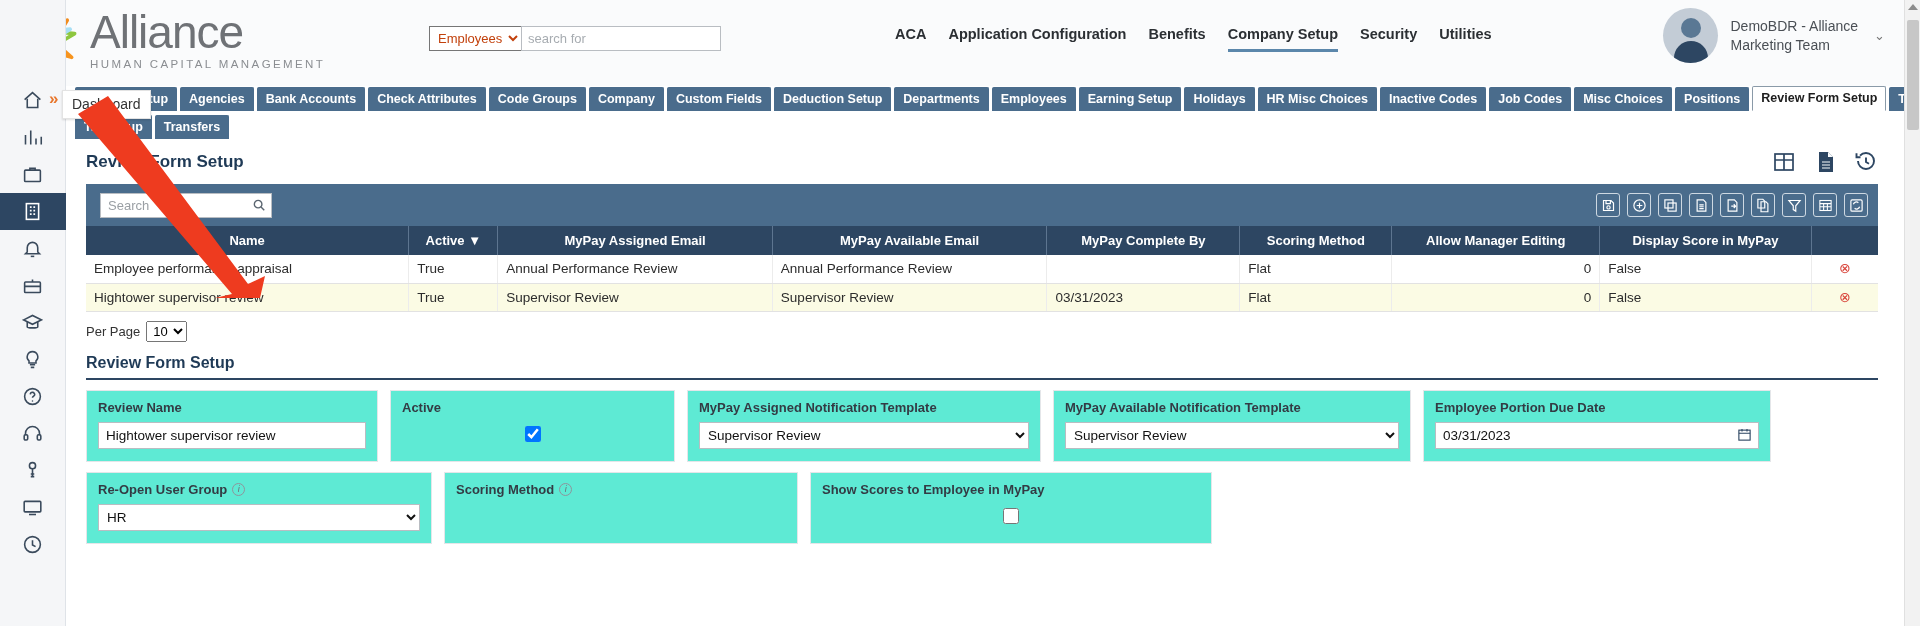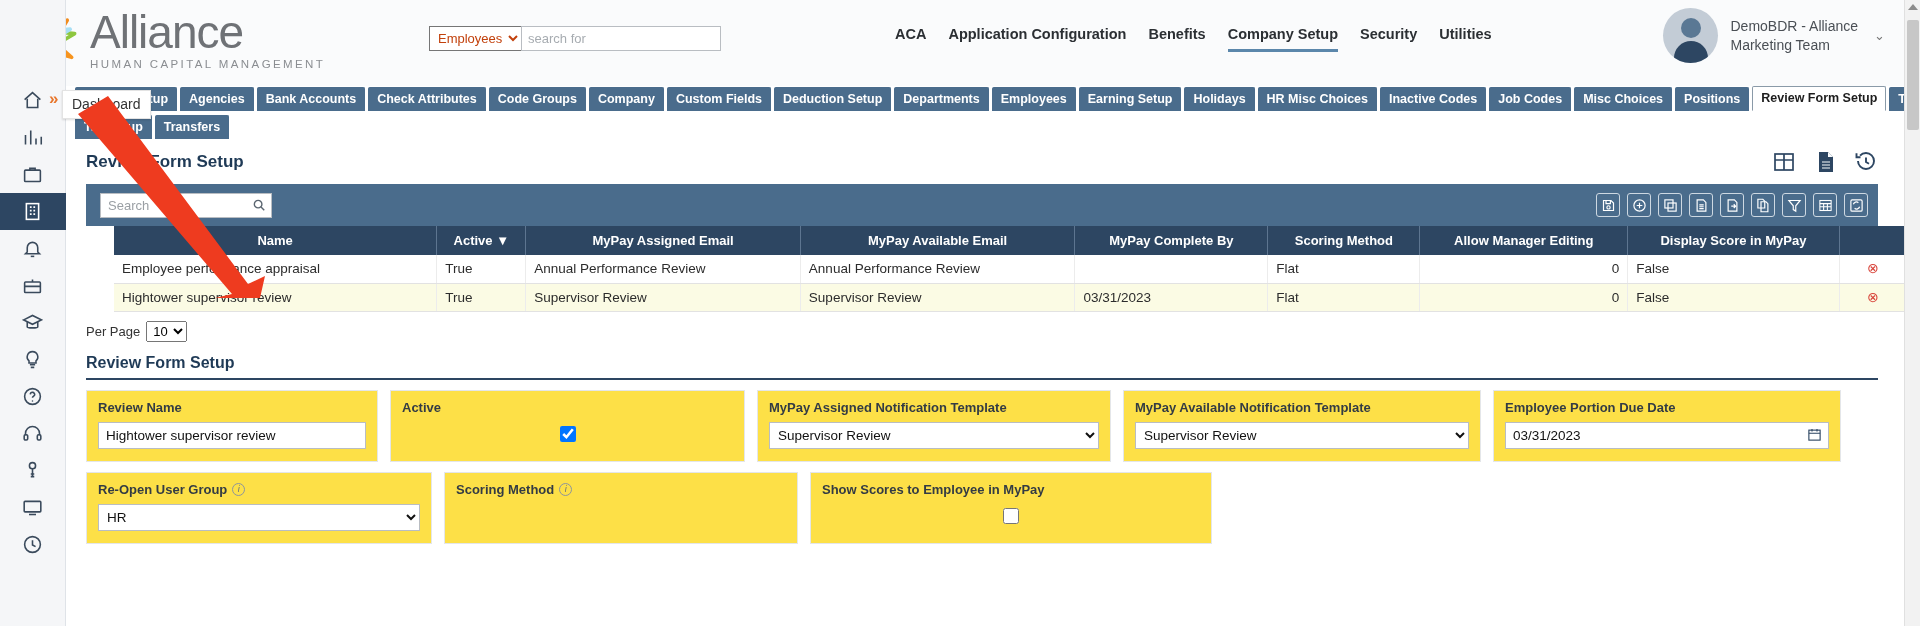--- a/index.html
+++ b/index.html
@@ -98,21 +98,21 @@
   }
   #grid-search input::placeholder{ color:#9a9fa4;}
   #grid-search .mag{ position:absolute; right:6px; top:5px; color:#5a6570;}
   #grid-tools{ display:flex; gap:7px; }
   .tool-btn{
     width:24px;height:24px;border:1px solid #cdd8e2;border-radius:3px;display:flex;align-items:center;
     justify-content:center;cursor:pointer;color:#ffffff;
   }
   .tool-btn svg{ width:15px;height:15px; display:block;}
 
-  table.grid{ width:100%; border-collapse:collapse; font-size:13.5px; table-layout:fixed;margin-left:28px;}
+  table.grid{ width:100%; border-collapse:collapse; font-size:13.5px; table-layout:fixed;}
   table.grid thead th{
     background:#2d4662; color:#ffffff; font-weight:bold; font-size:13px;
     height:29px; padding:0 8px; border-right:1px solid #5d7590; text-align:center; white-space:nowrap;
   }
   table.grid thead th.num{ text-align:center;}
   table.grid thead th:last-child{ border-right:none;}
   table.grid tbody td{
     height:28px; padding:0 8px; border-bottom:1px solid #e2e2e2; border-right:1px solid #ececec;
     color:#2c2c2c; white-space:nowrap; overflow:hidden;
   }
@@ -122,21 +122,21 @@
   .del-icon{ color:#d9453b; font-size:14px; cursor:pointer; line-height:14px;}
 
   #per-page{ display:flex; align-items:center; gap:6px; margin:9px 0 0 20px; font-size:13px; color:#333;}
   #per-page select{ font-size:13px; padding:1px 2px; font-family:"Liberation Sans", sans-serif;}
 
   
   #detail{ margin:12px 26px 0 20px;}
   #detail-title{ font-size:16px; font-weight:bold; color:#1f3a56; padding-bottom:6px; border-bottom:2px solid #2d4662;}
   .form-row{ display:flex; gap:12px; margin-top:10px; align-items:stretch;}
   .fld{
-    background:#fde047; border:1px solid #e4e6e9; padding:9px 11px 12px 11px;
+    background:#5eead4; border:1px solid #e4e6e9; padding:9px 11px 12px 11px;
   }
   .fld-label{ font-size:13px; font-weight:bold; color:#333b44; margin-bottom:7px; display:flex; align-items:center; gap:5px;}
   .fld-label .ico-i{
     width:13px;height:13px;border:1px solid #8e959c;border-radius:50%;font-size:9px;color:#6b7279;
     display:inline-flex;align-items:center;justify-content:center; font-weight:normal; font-style:italic;
   }
   .fld input[type=text]{
     width:100%; height:27px; border:1px solid #b9bdc2; background:#fff; font-size:13.5px;
     padding:0 7px; color:#111; font-family:"Liberation Sans", sans-serif;
   }
@@ -480,21 +480,21 @@
   </div>
 
   <div id="detail">
     <div id="detail-title">Review Form Setup</div>
 
     <div class="form-row">
       <div class="fld" style="width:292px">
         <div class="fld-label">Review Name</div>
         <input type="text" value="Hightower supervisor review" style="">
       </div>
-      <div class="fld" style="width:355px">
+      <div class="fld" style="width:285px">
         <div class="fld-label">Active</div>
         <div class="chk-wrap">
             <input type="checkbox" checked="" style="">
           </div>
       </div>
       <div class="fld" style="width:354px">
         <div class="fld-label">MyPay Assigned Notification Template</div>
         <select><option>Supervisor Review</option></select>
       </div>
       <div class="fld" style="width:358px">

